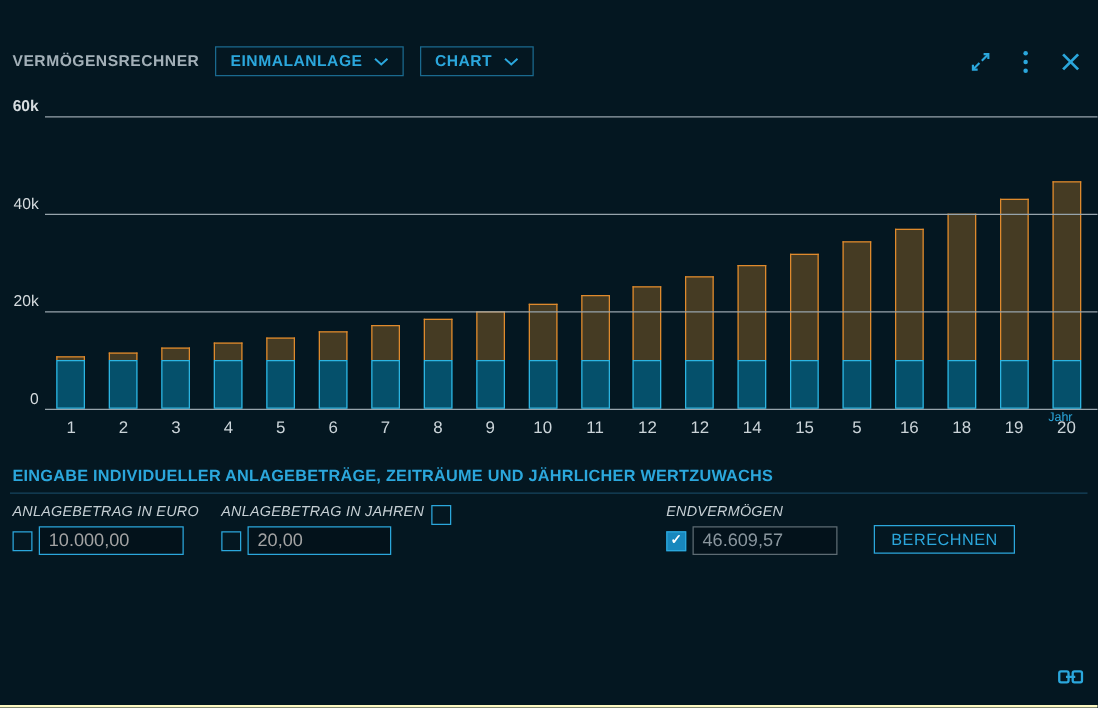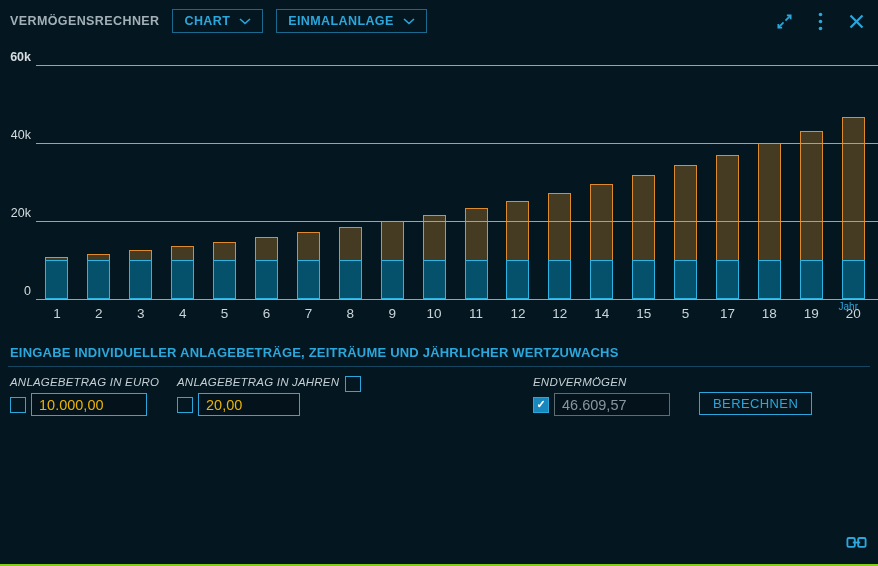--- a/index.html
+++ b/index.html
@@ -3,21 +3,21 @@
 <meta charset="utf-8">
 <style>
   * { box-sizing: border-box; margin: 0; padding: 0; }
   html, body { width: 878px; height: 566px; }
   body {
     background: #041721;
     font-family: "Liberation Sans", sans-serif;
     overflow: hidden;
     position: relative;
   }
-  .app { position: absolute; inset: 0; border-bottom: 2px solid #84cc16; }
+  .app { position: absolute; inset: 0; border-bottom: 2px solid #fef9c3; margin-top: 28px; }
 
   
   .header { position: absolute; top: 0; left: 0; right: 0; height: 42px;
             display: flex; align-items: center; padding: 0 12px 0 10px; }
   .app-title { color: #a3b0b8; font-weight: bold; font-size: 12.5px; letter-spacing: .4px; }
   .dd { margin-left: 13px; height: 24px; display: inline-flex; align-items: center; gap: 9px;
         padding: 0 11px; border: 1px solid #1a6a8f; color: #2ba7dc; font-weight: bold;
         font-size: 12.5px; letter-spacing: .4px; background: transparent; cursor: pointer; }
   .dd svg { display: block; }
   .hdr-icons { margin-left: auto; display: flex; align-items: center; gap: 16px; }
@@ -46,49 +46,49 @@
                    letter-spacing: .2px; line-height: 15px; }
   .rule { margin: 6px 8px 0 8px; border-bottom: 1px solid #16455f; }
   .group { position: absolute; top: 31px; }
   .flabel { font-style: italic; color: #c6cfd4; font-size: 11.5px; letter-spacing: .2px;
             margin-bottom: 5px; white-space: nowrap; }
   .ctl { display: flex; align-items: center; gap: 5px; }
   .cb { width: 16px; height: 16px; border: 1px solid #2ba7dc; background: transparent;
         cursor: pointer; flex: none; display: flex; align-items: center; justify-content: center;
         color: #fff; font-size: 11px; font-weight: bold; line-height: 1; }
   .cb.checked { background: #1887bd; }
-  .tinput { height: 23px; border: 1px solid #2ba7dc; background: rgba(0,0,0,.18); color: #eab308;
+  .tinput { height: 23px; border: 1px solid #2ba7dc; background: rgba(0,0,0,.18); color: #a3a3a3;
             font-size: 14.5px; padding: 0 4px 0 7px; display: flex; align-items: center;
             font-family: "Liberation Sans", sans-serif; white-space: nowrap; overflow: hidden; }
   .tinput.disabled { border-color: #5e6c74; color: #8a969e; }
   .calc-btn { position: absolute; left: 699px; top: 47px; height: 23px; padding: 0 13px;
               border: 1px solid #2ba7dc; color: #2ba7dc; background: transparent;
               font-size: 13px; letter-spacing: .4px; display: flex; align-items: center;
               cursor: pointer; font-family: "Liberation Sans", sans-serif; }
 
   
   .link-icon { position: absolute; right: 11px; bottom: 11px; cursor: pointer; }
 </style>
 </head>
 <body>
 
 <div class="app">
 
   <div class="header">
     <span class="app-title">VERMÖGENSRECHNER</span>
 
     <button class="dd">
-      <span>CHART</span>
+      <span>EINMALANLAGE</span>
       <svg width="12" height="7" viewBox="0 0 12 7">
         <polyline points="1,1 6,5.5 11,1" class="cyan-stroke" stroke-width="1.6"></polyline>
       </svg>
     </button>
 
     <button class="dd">
-      <span>EINMALANLAGE</span>
+      <span>CHART</span>
       <svg width="12" height="7" viewBox="0 0 12 7">
         <polyline points="1,1 6,5.5 11,1" class="cyan-stroke" stroke-width="1.6"></polyline>
       </svg>
     </button>
 
     <div class="hdr-icons">
       <span class="icon-btn">
         <svg width="19" height="19" viewBox="0 0 20 20">
           <polyline points="12.5,3.5 16.5,3.5 16.5,7.5" class="cyan-stroke" stroke-width="1.8"></polyline>
           <line x1="16.5" y1="3.5" x2="11" y2="9" class="cyan-stroke" stroke-width="1.8"></line>
@@ -245,21 +245,21 @@
         <span class="xlabel">7</span>
         <span class="xlabel">8</span>
         <span class="xlabel">9</span>
         <span class="xlabel">10</span>
         <span class="xlabel">11</span>
         <span class="xlabel">12</span>
         <span class="xlabel">12</span>
         <span class="xlabel">14</span>
         <span class="xlabel">15</span>
         <span class="xlabel">5</span>
-        <span class="xlabel">17</span>
+        <span class="xlabel">16</span>
         <span class="xlabel">18</span>
         <span class="xlabel">19</span>
         <span class="xlabel">20</span>
       </div>
     <span class="xaxis-title">Jahr</span>
   <div class="gridline" style="top: 15px;"></div>
       <div class="ylabel" style="top: 0px; font-weight: bold;">60k</div>
       <div class="gridline" style="top: 93px;"></div>
       <div class="ylabel" style="top: 78px;">40k</div>
       <div class="gridline" style="top: 171px;"></div>
@@ -276,21 +276,21 @@
           <div class="flabel">ANLAGEBETRAG IN EURO</div>
           <div class="ctl">
             <span class="cb"></span>
             <div class="tinput" style="width: 116px;">10.000,00</div>
           </div>
         </div>
         <div class="group" style="left: 177px;">
           <div class="flabel">ANLAGEBETRAG IN JAHREN</div>
           <div class="ctl">
             <span class="cb"></span>
-            <div class="tinput" style="width: 102px;">20,00</div>
+            <div class="tinput" style="width: 115px;">20,00</div>
           </div>
         </div>
         <div class="group" style="left: 345px;">
           <div class="ctl">
             <span class="cb"></span>
           </div>
         </div>
         <div class="group" style="left: 533px;">
           <div class="flabel">ENDVERMÖGEN</div>
           <div class="ctl">

